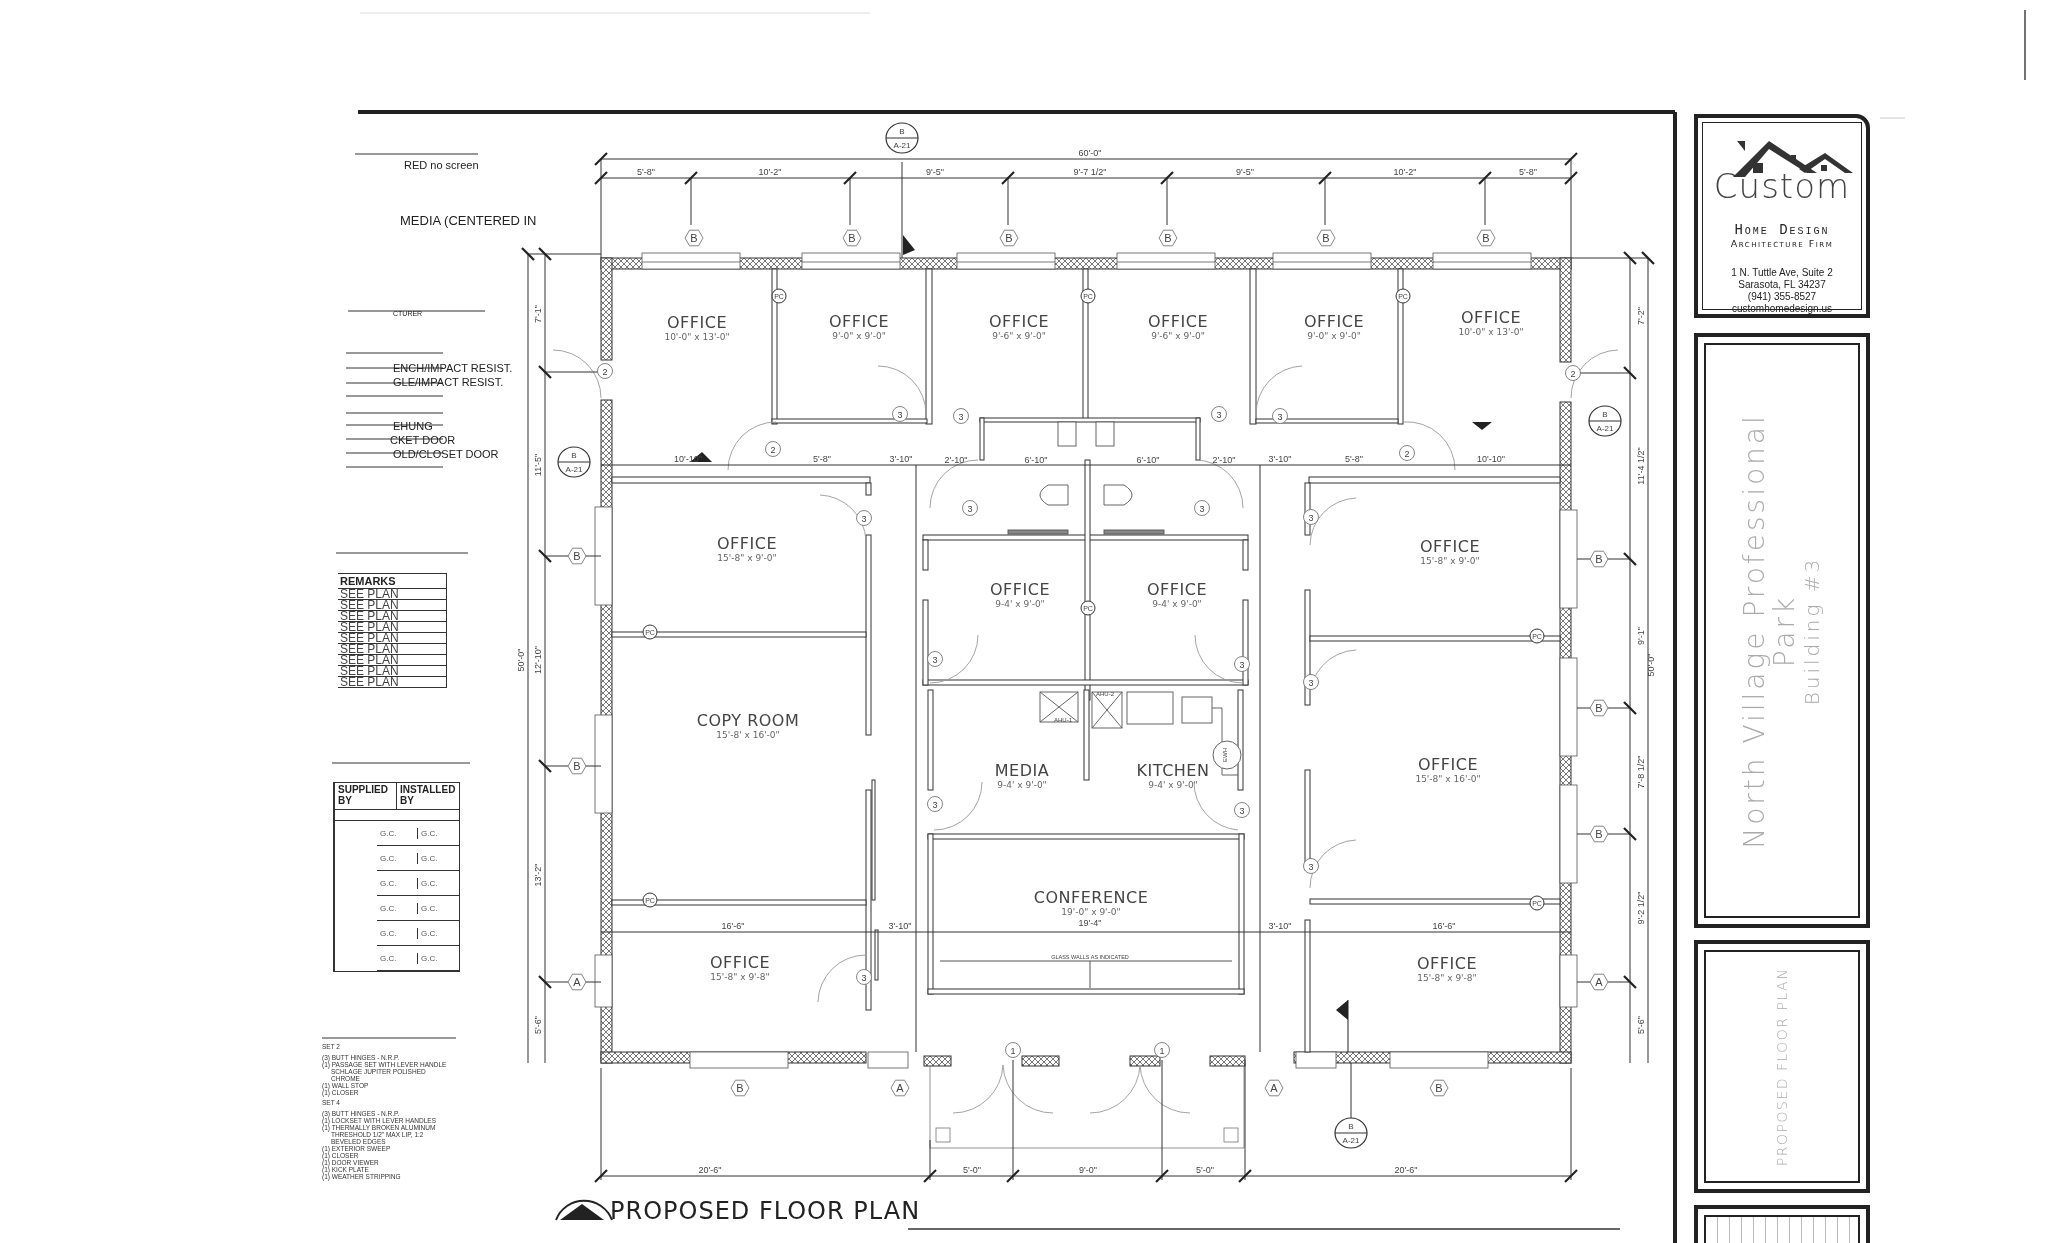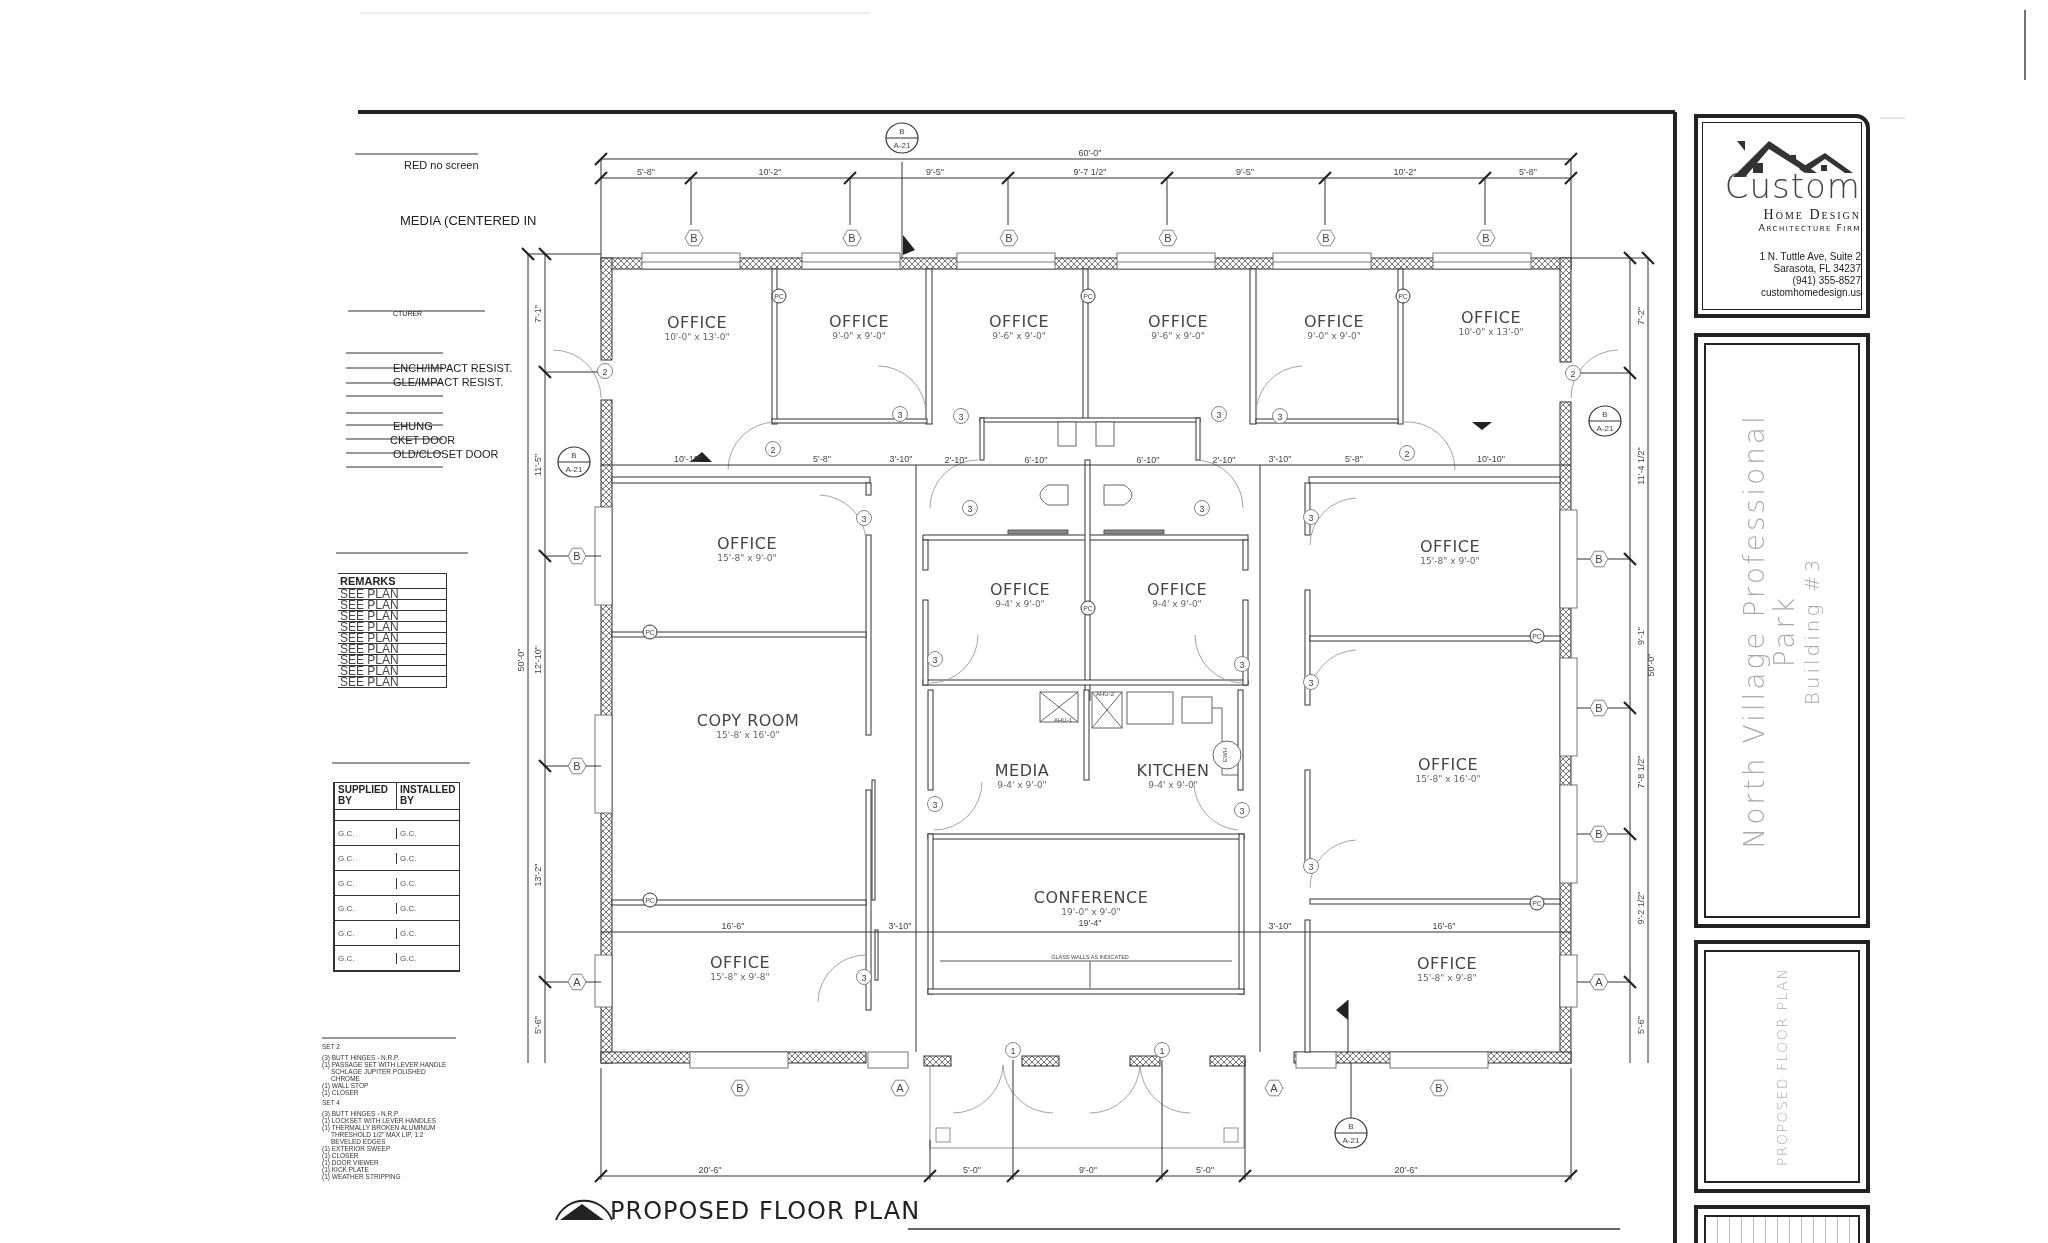--- a/index.html
+++ b/index.html
@@ -14,28 +14,28 @@
   .note-line { position:absolute; font-size:11px; white-space:nowrap;padding-left:48px; }
   .remarks { position:absolute; left:338px; top:573px; width:108px; border:1.5px solid #333; border-left:none; }
   .remarks .hd { font-weight:bold; font-size:11px; padding:1px 2px; border-bottom:1px solid #333; }
   .remarks .row { font-size:12px; padding:0 2px; height:10px; line-height:10px; border-bottom:1px solid #333; color:#444;}
   .remarks .row:last-child { border-bottom:none; }
   .supplied { position:absolute; left:333px; top:782px; width:124px; border:1px solid #333; border-left:2px solid #333; }
   .supplied .hdr { display:flex; font-weight:bold; font-size:10px; border-bottom:1px solid #333; height:26px; }
   .supplied .hdr div, .supplied .r div { width:50%; padding:1px 3px; box-sizing:border-box; }
   .supplied .hdr div:first-child, .supplied .r div:first-child { border-right:1px solid #333; }
   .supplied .spacer { height:10px; border-bottom:1px solid #333; }
-  .supplied .r { display:flex; font-size:8px; height:24px; border-bottom:1px solid #333; color:#555; align-items:center;}
+  .supplied .r { display:flex; font-size:8px; height:24px; border-bottom:1px solid #333; color:#555; align-items:center;margin-left:42px;}
   .hardware { position:absolute; left:322px; top:1040px; font-size:6.5px; line-height:7px; color:#333; }
   .hardware .set { margin-top:3px; margin-bottom:4px; }
   .title-block { position:absolute; }
   .logo-box { left:1694px; top:114px; width:176px; height:204px; border:4px solid #222; border-radius:0 14px 0 0; box-sizing:border-box; }
-  .logo-inner { position:absolute; left:4px; top:4px; right:4px; bottom:4px; border:1.5px solid #222; text-align:right; }
+  .logo-inner { position:absolute; left:4px; top:4px; right:4px; bottom:4px; border:1.5px solid #222; text-align:center; }
   .logo-custom { font-family:"DejaVu Sans", sans-serif; font-weight:200; font-size:34px; color:#444; margin-top:46px; letter-spacing:1px; line-height:34px;}
-  .logo-home { font-family:Liberation Serif, serif; font-size:14px; letter-spacing:2px; color:#222; margin-top:4px; font-variant:small-caps; line-height:15px;}
+  .logo-home { font-family:Liberation Mono, monospace; font-size:14px; letter-spacing:2px; color:#222; margin-top:20px; font-variant:small-caps; line-height:15px;}
   .logo-arch { font-family:"DejaVu Sans", sans-serif; font-size:9.5px; letter-spacing:1.5px; color:#222; font-variant:small-caps; line-height:11px;}
   .logo-addr { font-size:10px; color:#222; line-height:12px; margin-top:18px; }
   .project-box { left:1694px; top:333px; width:176px; height:595px; border:4px solid #222; box-sizing:border-box; }
   .project-inner { position:absolute; left:6px; top:6px; right:6px; bottom:6px; border:2px solid #222; }
   .vert { position:absolute; left:50%; top:50%; transform:translate(-50%,-50%) rotate(-90deg); white-space:nowrap; text-align:center; color:#aaa; font-family:"DejaVu Sans", sans-serif; font-weight:200;}
   .sheet-box { left:1694px; top:940px; width:176px; height:253px; border:4px solid #222; box-sizing:border-box; }
   .sheet-inner { position:absolute; left:6px; top:6px; right:6px; bottom:6px; border:2px solid #222; }
   .num-box { left:1694px; top:1205px; width:176px; height:45px; border:4px solid #222; box-sizing:border-box; }
   .num-inner { position:absolute; left:6px; top:6px; right:6px; bottom:0; border:2px solid #222; border-bottom:none;
                background:repeating-linear-gradient(90deg, #fff 0 11px, #bbb 11px 12px); }

